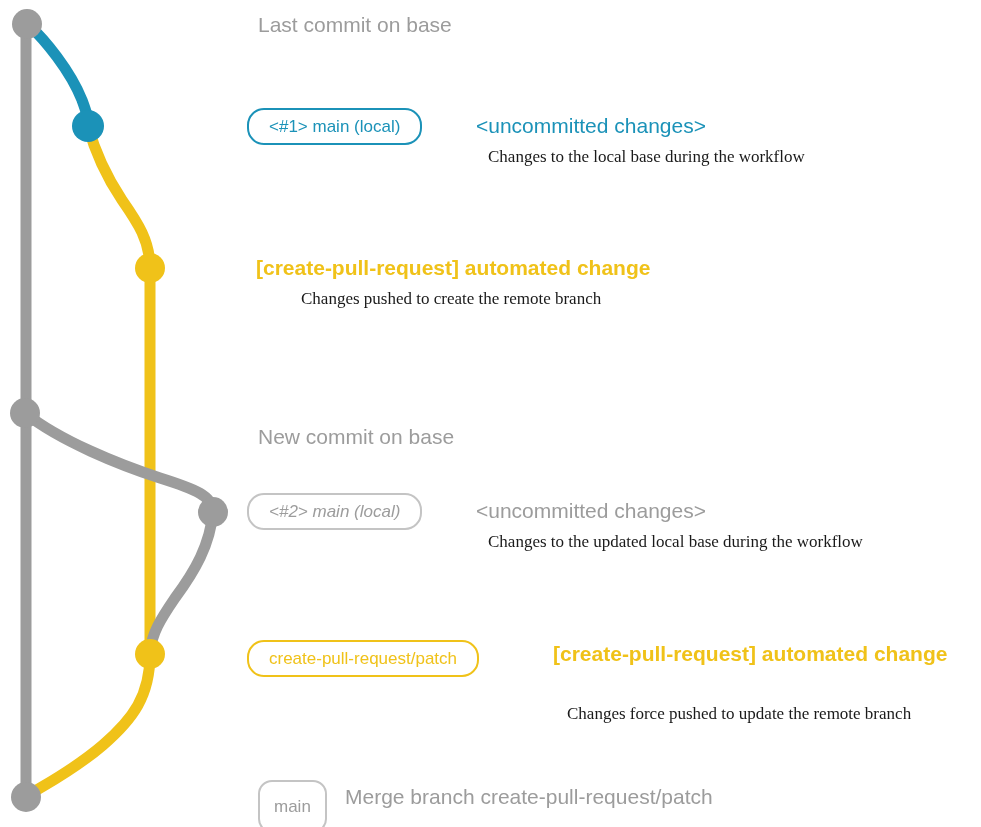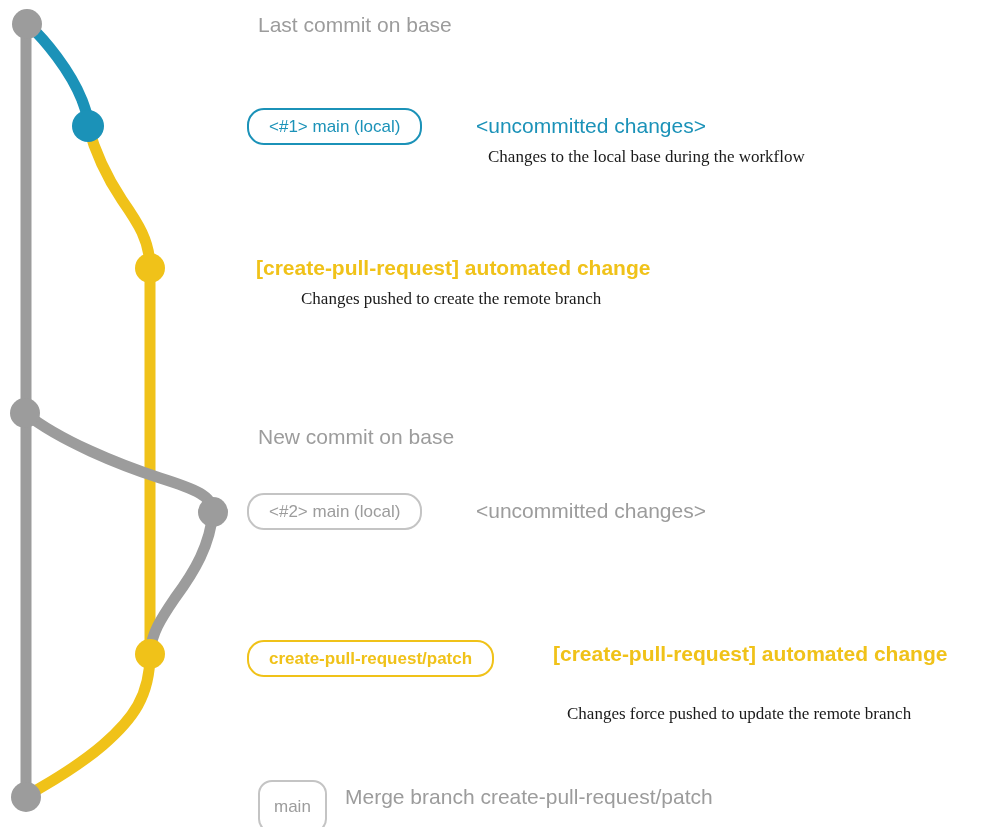--- a/index.html
+++ b/index.html
@@ -46,21 +46,21 @@
     justify-content: center;
     white-space: nowrap;
     font-size: 17px;
     line-height: 25px;
     padding: 4px 20px;
     border-radius: 17px;
     border: 2px solid;
     box-sizing: border-box;
   }
   .badge.b-blue   { border-color: var(--blue, #1b92b8);  color: var(--blue, #1b92b8); }
-  .badge.b-yellow { border-color: var(--yellow, #f0c219); color: var(--yellow, #f0c219); font-weight: bold; }
+  .badge.b-yellow { border-color: var(--yellow, #f0c219); color: var(--yellow, #f0c219); }
   .badge.b-gray   { border-color: var(--gray_border, #c2c2c2); color: var(--gray, #9c9c9c); }
   .badge.small { padding: 12px 14px; border-radius: 14px; }
 </style>
 </head>
 <body>
 
 <div class="stage">
 
   <svg class="graph" width="981" height="827" viewBox="0 0 981 827">
 
@@ -87,22 +87,23 @@
 
   <div class="badge b-blue" style="left:247px; top:108px;">&lt;#1&gt; main (local)</div>
   <div class="t c-blue" style="left:476px; top:113px;">&lt;uncommitted changes&gt;</div>
   <div class="caption" style="left:488px; top:145px;">Changes to the local base during the workflow</div>
 
   <div class="t c-yellow" style="left:256px; top:255px;">[create-pull-request] automated change</div>
   <div class="caption" style="left:270px; top:287px;margin-left:31px;">Changes pushed to create the remote branch</div>
 
   <div class="t c-gray" style="left:258px; top:400px;margin-top:24px;">New commit on base</div>
 
-  <div class="badge b-gray" style="left:247px; top:493px;">&lt;#2&gt; main (local)</div>
+  <div class="badge b-gray" style="left:247px; top:493px;font-style:italic;">&lt;#2&gt; main (local)</div>
   <div class="t c-gray" style="left:476px; top:498px;">&lt;uncommitted changes&gt;</div>
+  <div class="caption" style="left:488px; top:530px;">Changes to the updated local base during the workflow</div>
 
   <div class="badge b-yellow" style="left:247px; top:640px;">create-pull-request/patch</div>
   <div class="t c-yellow" style="left:553px; top:641px;">[create-pull-request] automated change</div>
   <div class="caption" style="left:567px; top:702px;">Changes force pushed to update the remote branch</div>
 
   <div class="badge b-gray small" style="left:258px; top:780px;">main</div>
   <div class="t c-gray" style="left:345px; top:784px;text-align:center;">Merge branch create-pull-request/patch</div>
 
 </div>
 

